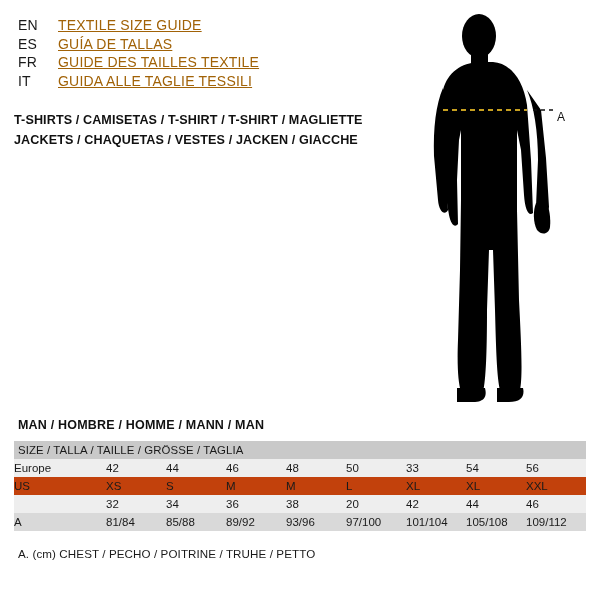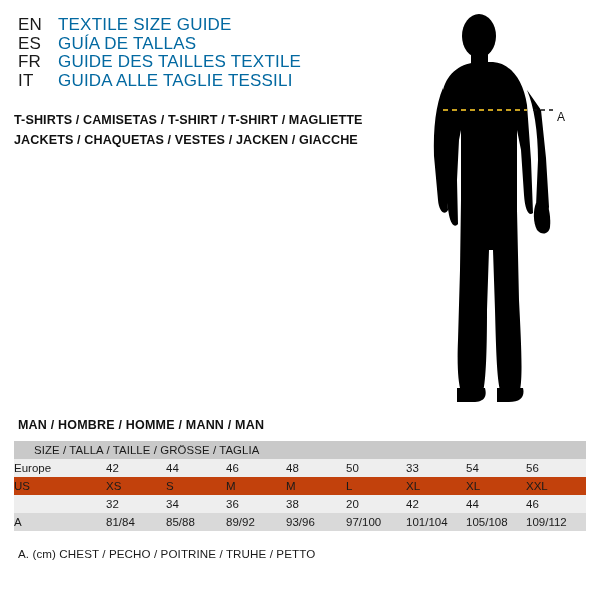--- a/index.html
+++ b/index.html
@@ -25,31 +25,32 @@
   .lang-block {
     position: absolute;
     left: 18px;
     top: 16px;
     width: 360px;
   }
   .lang-row {
     display: flex;
     align-items: baseline;
     line-height: 18.5px;
-    font-size: 17px;
+    font-size: 14px;
     letter-spacing: 0.2px;
   }
   .lang-code {
     width: 40px;
     flex: 0 0 40px;
     color: #1a1a1a;
   }
   .lang-text {
     flex: 1 1 auto;
-    color: #0369a1;
+    color: #a16207;
+    text-decoration: underline;
   }
 
   
   .cat-block {
     position: absolute;
     left: 14px;
     top: 110px;
     width: 400px;
   }
   .cat-line {
@@ -122,21 +123,21 @@
   }
   .cell-label {
     padding-left: 4px;
     width: 92px;
   }
   .cell-val {
     width: 60px;
     text-align: left;
   }
   .row-head .cell-label {
-    padding-left: 20px;
+    padding-left: 4px;
   }
 
   
   .footnote {
     position: absolute;
     left: 18px;
     top: 547px;
     font-size: 11.6px;
     letter-spacing: 0.1px;
     color: #1a1a1a;

